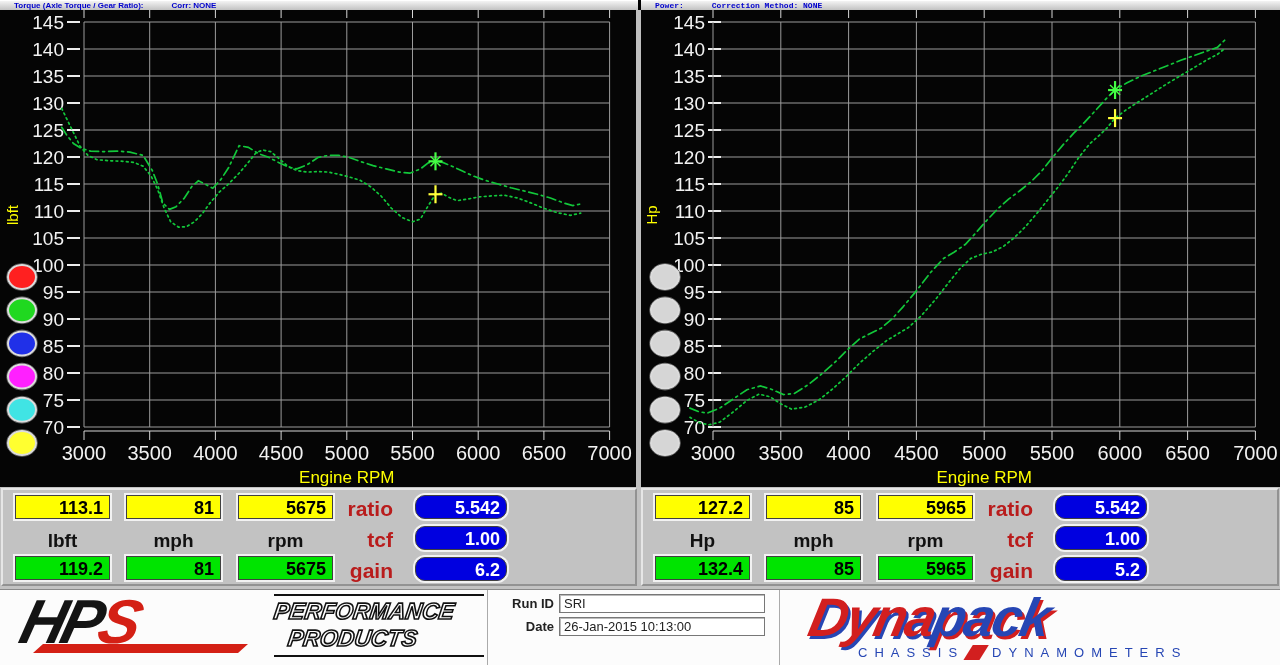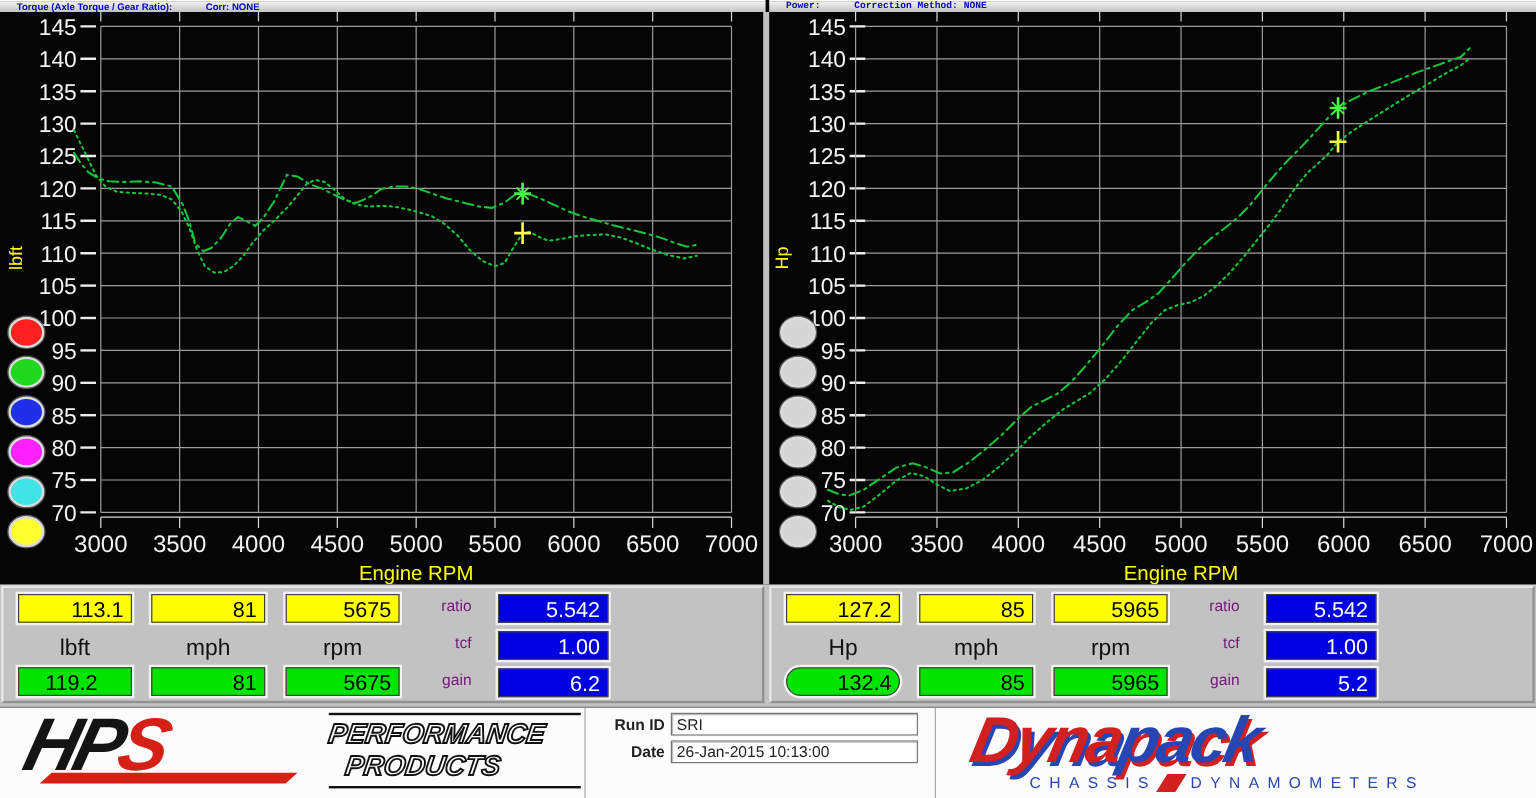--- a/index.html
+++ b/index.html
@@ -8,29 +8,29 @@
   .hdr{position:absolute;top:0;height:10px;background:linear-gradient(#f4f4f4,#c2c2c2);
        font-size:8px;line-height:10px;font-weight:bold;color:#0000cc;
        border-top:1px solid #fff;box-sizing:border-box;white-space:nowrap;}
   .hdr span{margin:0 14px;}
   
   .charts{position:absolute;top:10px;left:0;width:1280px;height:477px;background:#050505;}
   .chart-panel{position:absolute;top:0;width:532px;height:477px;}
   .panel-sep{position:absolute;top:0;left:636px;width:5px;height:477px;background:#bfbfbf;}
   svg{display:block;}
   
-  .readouts{position:absolute;top:487px;left:0;width:1280px;height:102px;background:#c2c2c2;}
+  .readouts{position:absolute;top:487px;left:0;width:1280px;height:102px;background:#c2c2c2;font-weight:bold;}
   .readout-half{position:absolute;top:1px;height:98px;border:2px outset #e6e6e6;box-sizing:border-box;background:#c2c2c2;}
   .val-box{position:absolute;width:95px;height:24px;border:1px solid #404040;box-shadow:0 0 0 2px #f2f2f2;
            font-size:18px;line-height:24px;text-align:right;padding-right:6px;box-sizing:border-box;color:#000;}
   .val-yellow{background:#ffff00;}
   .val-green{background:#00e400;}
-  .val-blue{background:#0000e0;color:#fff;width:92px;}
+  .val-blue{background:#0000e0;color:#fff;width:92px;border-radius:10px;}
   .unit-label{position:absolute;width:95px;text-align:center;font-size:19px;color:#111;}
-  .side-label{position:absolute;width:70px;text-align:right;font-size:13px;color:#701a75;}
+  .side-label{position:absolute;width:70px;text-align:right;font-size:21px;color:#b91c1c;}
   
   .footer{position:absolute;top:589px;left:0;width:1280px;height:76px;background:#fcfcfc;border-top:1px solid #8a8a8a;box-sizing:border-box;}
   .foot-sep{position:absolute;top:0;width:1px;height:76px;background:#aaa;}
   
   .hps{position:absolute;left:14px;top:2px;width:470px;height:70px;}
   .hps-big{position:absolute;left:8px;top:-6px;font-size:62px;font-weight:900;font-style:italic;
            transform:skewX(-14deg);letter-spacing:-4px;color:#141414;}
   .hps-s{color:#d42015;}
   .hps-swoosh{position:absolute;left:24px;top:52px;width:205px;height:9px;background:#d42015;transform:skewX(-48deg);}
   .hps-right{position:absolute;left:260px;top:2px;width:210px;border-top:2px solid #111;border-bottom:2px solid #111;padding:2px 0 3px 0;}
@@ -289,38 +289,38 @@
 </div>
 
 <div class="readouts">
   <div class="readout-half" style="left:1px;width:636px;" id="readout-left">
       <div class="val-box val-yellow" style="left:12px;top:5px;">113.1</div>
       <div class="val-box val-yellow" style="left:123px;top:5px;">81</div>
       <div class="val-box val-yellow" style="left:235px;top:5px;">5675</div>
       <div class="unit-label" style="left:12px;top:40px;">lbft</div>
       <div class="unit-label" style="left:123px;top:40px;">mph</div>
       <div class="unit-label" style="left:235px;top:40px;">rpm</div>
-      <div class="val-box val-green" style="left:12px;top:66px;text-align:center;">119.2</div>
+      <div class="val-box val-green" style="left:12px;top:66px;">119.2</div>
       <div class="val-box val-green" style="left:123px;top:66px;">81</div>
       <div class="val-box val-green" style="left:235px;top:66px;">5675</div>
       <div class="side-label" style="left:320px;top:7px;">ratio</div>
       <div class="val-box val-blue" style="left:412px;top:5px;">5.542</div>
       <div class="side-label" style="left:320px;top:38px;">tcf</div>
       <div class="val-box val-blue" style="left:412px;top:36px;">1.00</div>
       <div class="side-label" style="left:320px;top:69px;">gain</div>
       <div class="val-box val-blue" style="left:412px;top:67px;">6.2</div>
     </div>
   <div class="readout-half" style="left:641px;width:638px;" id="readout-right">
       <div class="val-box val-yellow" style="left:12px;top:5px;">127.2</div>
       <div class="val-box val-yellow" style="left:123px;top:5px;">85</div>
       <div class="val-box val-yellow" style="left:235px;top:5px;">5965</div>
       <div class="unit-label" style="left:12px;top:40px;">Hp</div>
       <div class="unit-label" style="left:123px;top:40px;">mph</div>
       <div class="unit-label" style="left:235px;top:40px;">rpm</div>
-      <div class="val-box val-green" style="left:12px;top:66px;border-radius:12px;">132.4</div>
+      <div class="val-box val-green" style="left:12px;top:66px;">132.4</div>
       <div class="val-box val-green" style="left:123px;top:66px;">85</div>
       <div class="val-box val-green" style="left:235px;top:66px;">5965</div>
       <div class="side-label" style="left:320px;top:7px;">ratio</div>
       <div class="val-box val-blue" style="left:412px;top:5px;">5.542</div>
       <div class="side-label" style="left:320px;top:38px;">tcf</div>
       <div class="val-box val-blue" style="left:412px;top:36px;">1.00</div>
       <div class="side-label" style="left:320px;top:69px;">gain</div>
       <div class="val-box val-blue" style="left:412px;top:67px;">5.2</div>
     </div>
 </div>

